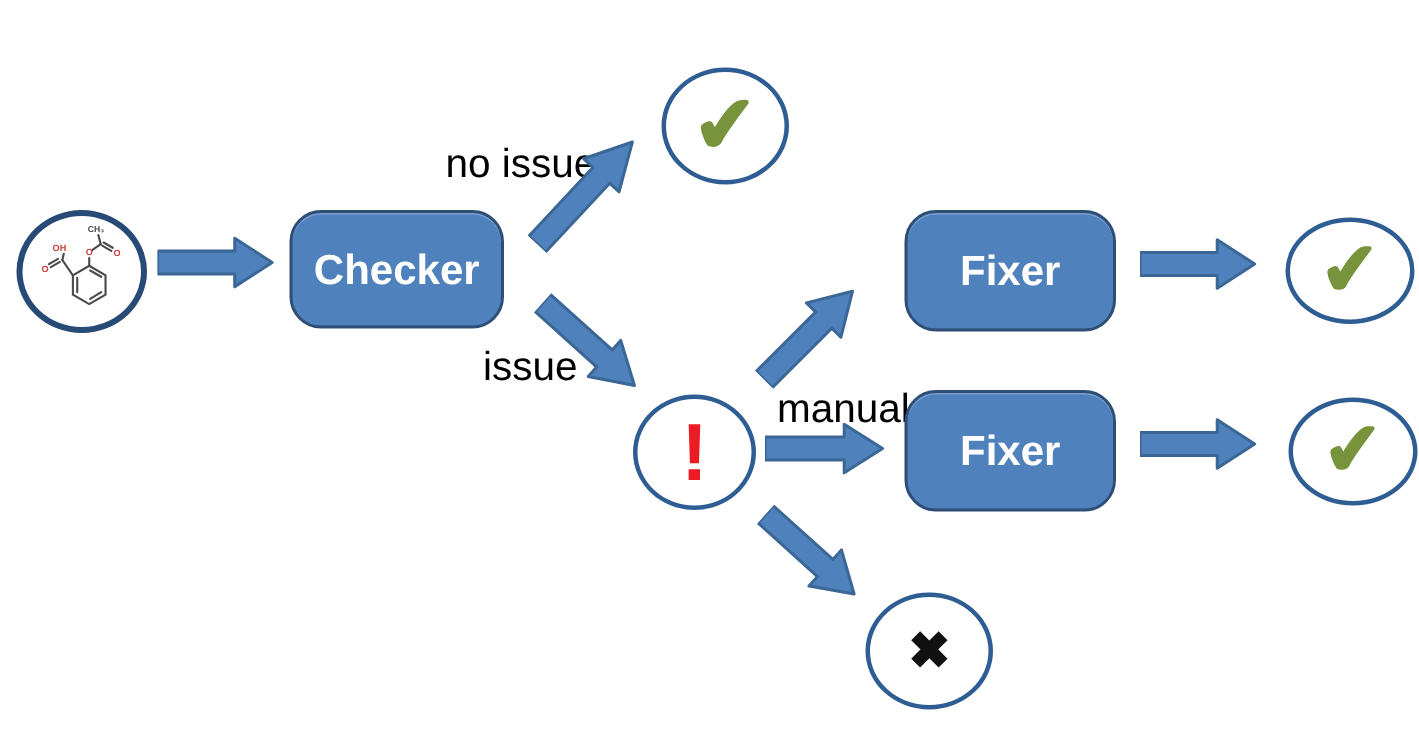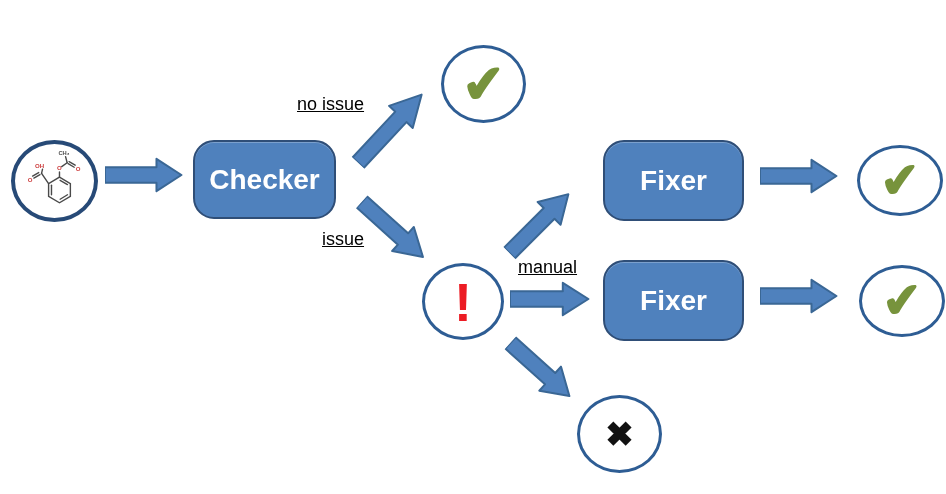--- a/index.html
+++ b/index.html
@@ -22,21 +22,21 @@
     position:absolute;background:#ffffff;
     border:3px solid #2e5d94;border-radius:50%;
     display:flex;align-items:center;justify-content:center;
   }
   .circle.molecule{border:4.5px solid #274a77;}
   .glyph-check{color:#77933c;font-size:52px;font-weight:bold;line-height:1;transform:rotate(-4deg);}
   .glyph-alert{color:#ec1c24;font-size:54px;font-weight:800;line-height:1;}
   .glyph-cross{color:#111111;font-size:34px;font-weight:bold;line-height:1;}
   
   .edge-label{
-    position:absolute;color:#000000;font-size:18px;line-height:1.1;white-space:nowrap;text-decoration:underline;
+    position:absolute;color:#000000;font-size:27px;line-height:1.1;white-space:nowrap;
   }
   
   .arrow{position:absolute;display:block;}
   .arrow polygon{fill:#4f81bd;stroke:#3a6795;stroke-width:2;stroke-linejoin:round;}
   
   .mol-bond{stroke:#4a4a4a;stroke-width:2.2;fill:none;stroke-linecap:round;}
   .mol-atom{fill:#cc3b3b;font-size:9.5px;font-weight:bold;font-family:"Liberation Sans",sans-serif;}
   .mol-atom-c{fill:#4a4a4a;font-size:9px;font-weight:bold;font-family:"Liberation Sans",sans-serif;}
 </style>
 </head>

